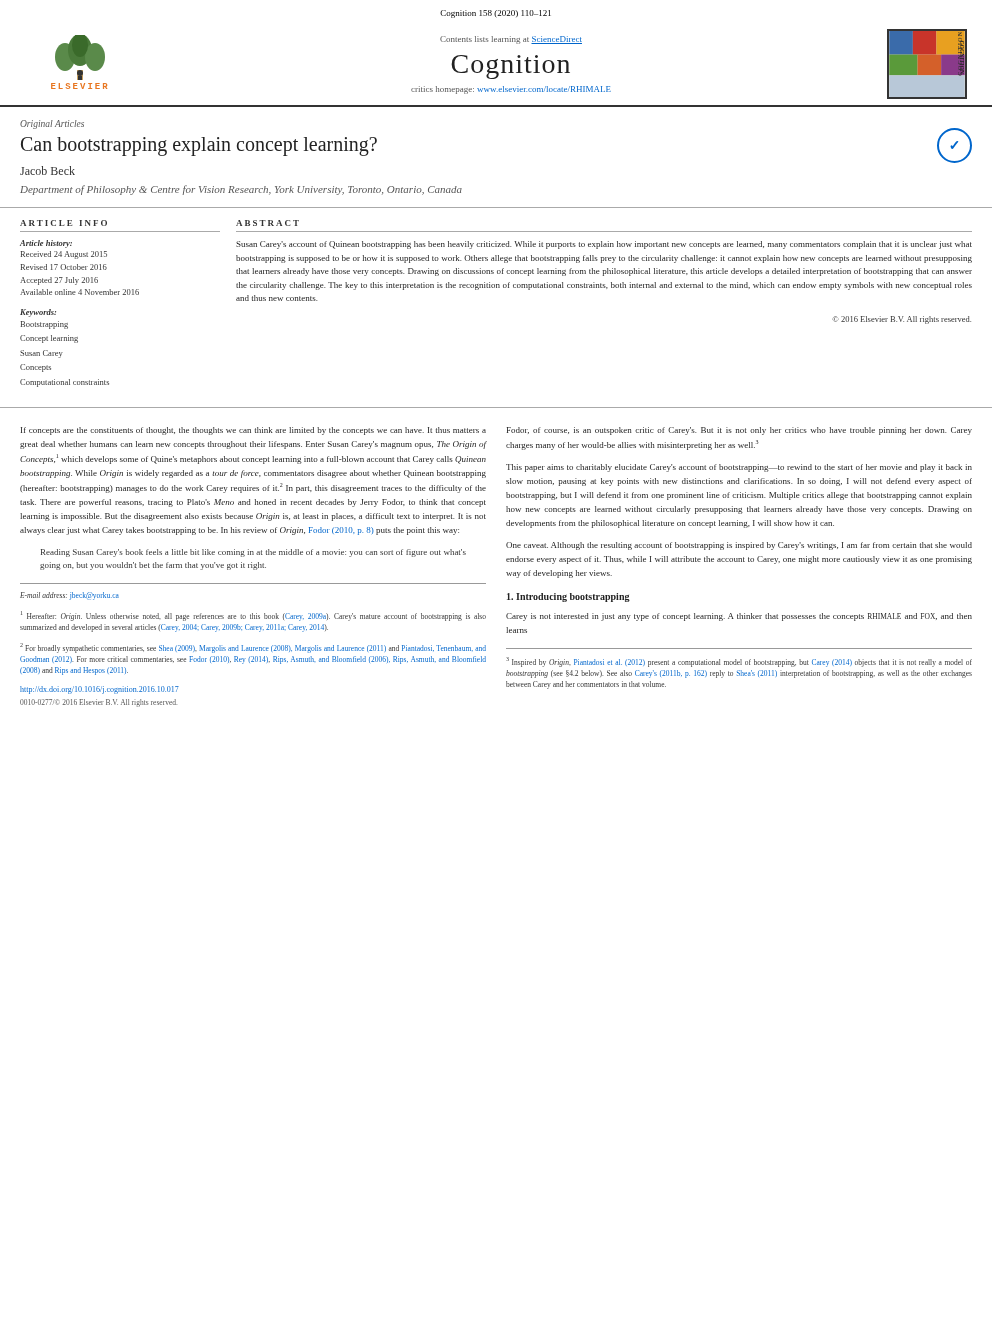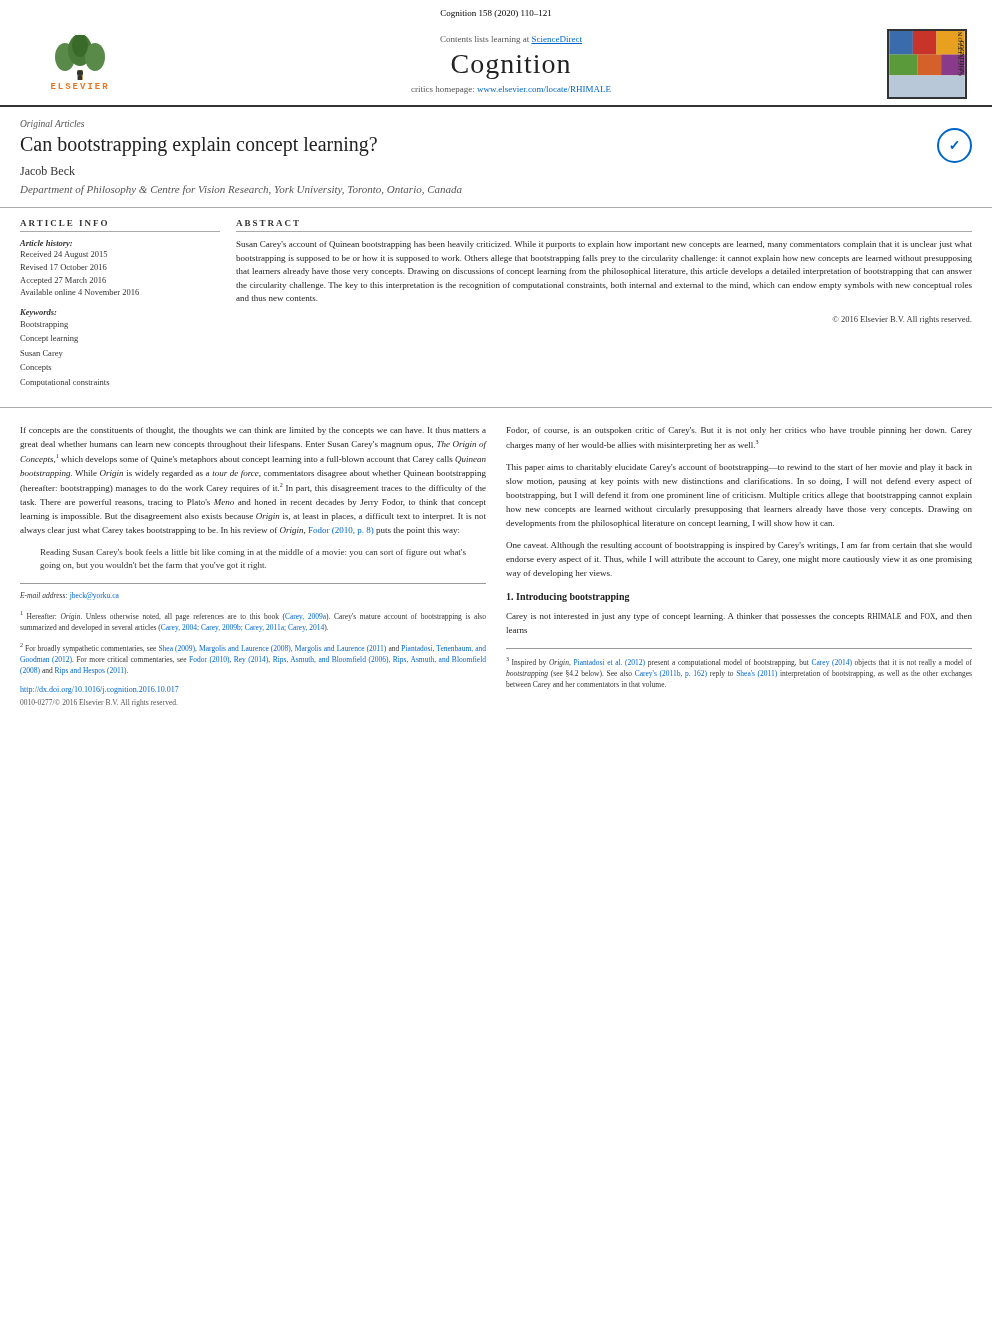--- a/index.html
+++ b/index.html
@@ -323,21 +323,21 @@
     <div class="author-affiliation">Department of Philosophy &amp; Centre for Vision Research, York University, Toronto, Ontario, Canada</div>
   </div>
 
   <div class="two-col">
     <div class="col-left">
       <div class="section-heading">ARTICLE INFO</div>
       <div class="info-group">
         <div class="info-label">Article history:</div>
         <div class="info-value">Received 24 August 2015</div>
         <div class="info-value">Revised 17 October 2016</div>
-        <div class="info-value">Accepted 27 March 2016</div>
+        <div class="info-value">Accepted 27 July 2016</div>
         <div class="info-value">Available online 4 November 2016</div>
       </div>
       <div class="info-group">
         <div class="info-label">Keywords:</div>
         <div class="keywords-list">
           <span>Bootstrapping</span>
           <span>Concept learning</span>
           <span>Susan Carey</span>
           <span>Concepts</span>
           <span>Computational constraints</span>

